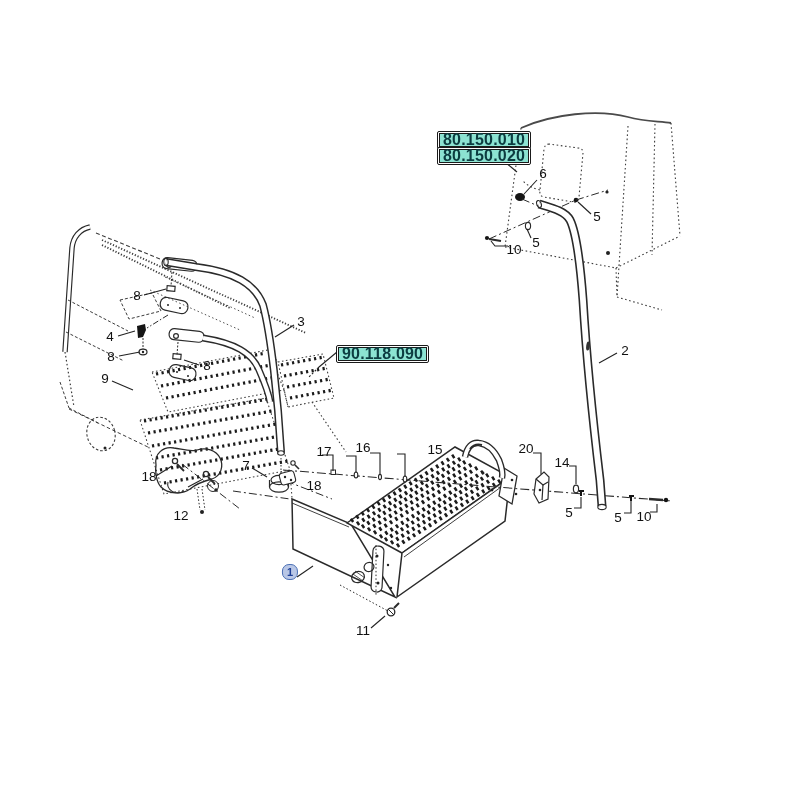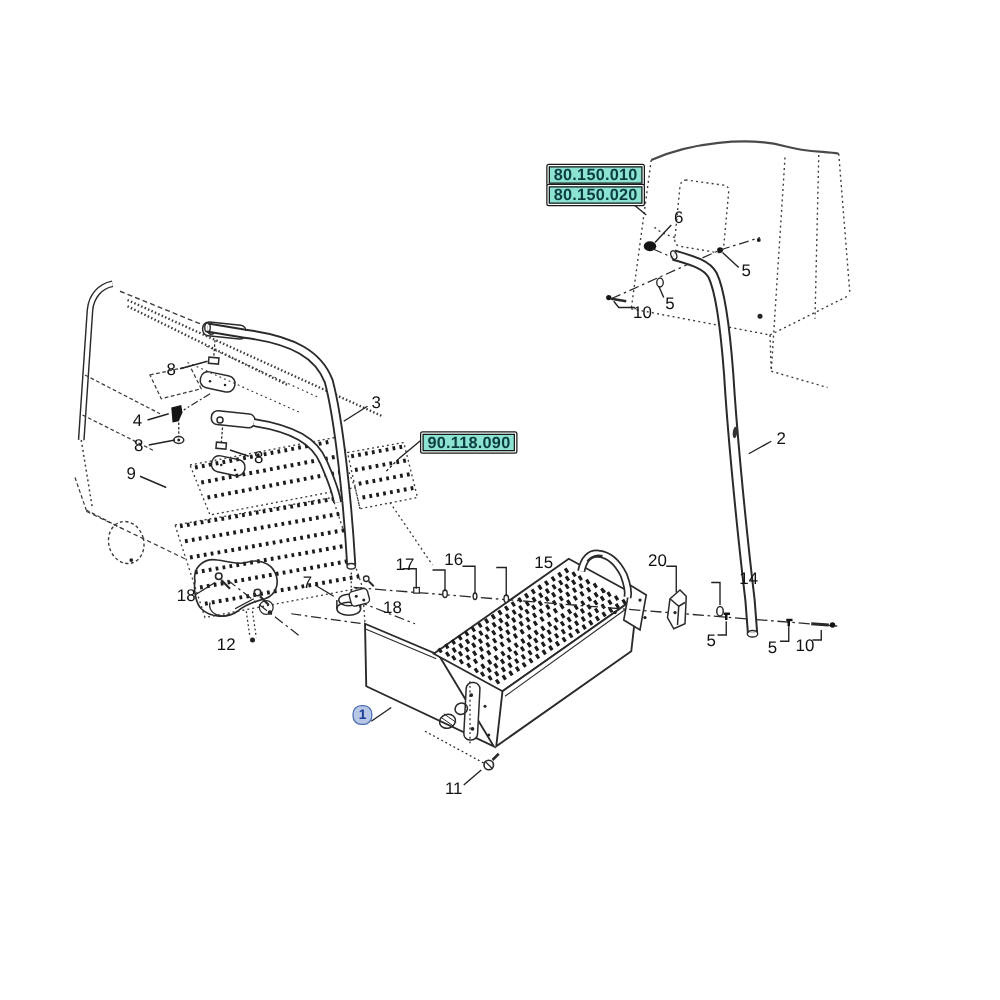--- a/index.html
+++ b/index.html
@@ -14,21 +14,21 @@
     font-size:13.5px;color:var(--callout-text,#111);
     line-height:14px;white-space:nowrap;cursor:pointer;
   }
   .refbox{
     position:absolute;border:1px solid var(--ref-box-border,#1a1a1a);
     background:#fff;padding:1px;border-radius:2px;cursor:pointer;z-index:3;
   }
   .refbox>span{
     display:block;border:1px solid var(--ref-box-border,#1a1a1a);
     background:var(--ref-box-fill,#8ce3d2);color:var(--ref-box-text,#0c3c40);
-    font-size:13px;font-weight:bold;line-height:12px;padding:0 3px;letter-spacing:.2px;
+    font-size:16px;font-weight:bold;line-height:12px;padding:0 3px;letter-spacing:.2px;
   }
   .selected-callout{
     position:absolute;transform:translate(-50%,-50%);
     background:var(--selected-fill,#b9c7e6);border:1.6px solid var(--selected-border,#4a6fb5);
     color:var(--selected-text,#1d3f97);font-size:11px;font-weight:bold;
     border-radius:7px;padding:1px 4px;line-height:12px;cursor:pointer;z-index:3;
   }
 </style>
 </head>
 <body>
@@ -331,19 +331,19 @@
 <span class="callout" style="left:105px;top:379px;">9</span>
 <span class="callout" style="left:207px;top:366px;">8</span>
 <span class="callout" style="left:149px;top:477px;">18</span>
 <span class="callout" style="left:181px;top:488px;margin-top:28px;">12</span>
 <span class="callout" style="left:246px;top:466px;">7</span>
 <span class="callout" style="left:314px;top:450px;margin-top:36px;">18</span>
 <span class="callout" style="left:324px;top:452px;text-align:right;">17</span>
 <span class="callout" style="left:363px;top:448px;text-align:center;">16</span>
 <span class="callout" style="left:402px;top:450px;margin-left:33px;">15</span>
 <span class="callout" style="left:526px;top:449px;">20</span>
-<span class="callout" style="left:562px;top:463px;margin-left:37px;">14</span>
+<span class="callout" style="left:562px;top:463px;">14</span>
 <span class="callout" style="left:569px;top:513px;">5</span>
 <span class="callout" style="left:618px;top:518px;">5</span>
 <span class="callout" style="left:644px;top:517px;">10</span>
 <span class="callout" style="left:363px;top:631px;">11</span>
 
 </div>
 
 </body></html>

